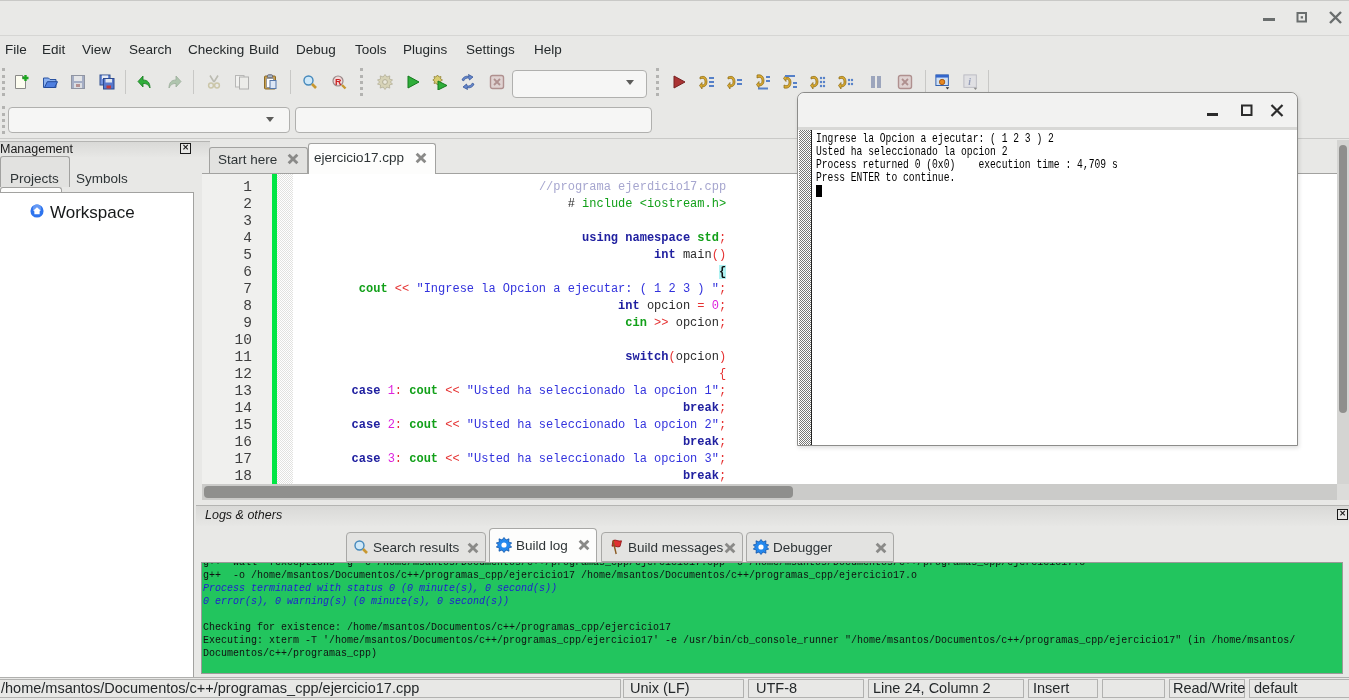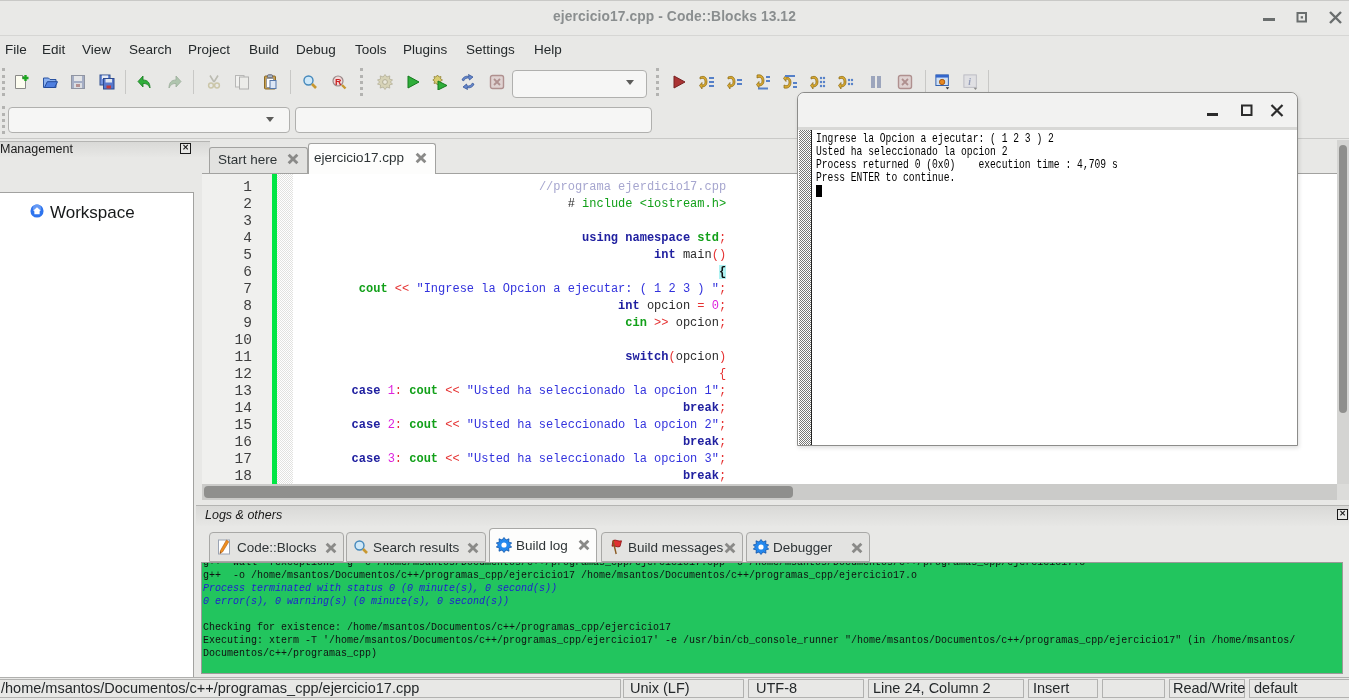--- a/index.html
+++ b/index.html
@@ -83,34 +83,33 @@
   #term-strip{position:absolute;left:1px;top:37px;width:12px;height:315px;
      background:repeating-conic-gradient(#777775 0% 25%, #ffffff 0% 50%);background-size:2px 2px;border-right:1.5px solid #222;}
   #term-text{position:absolute;left:18px;top:39px;font-size:12.9px;line-height:13px;color:#000;transform:scale(0.75,1);transform-origin:left top;}
   #term-cursor{position:absolute;left:18px;top:92px;width:6px;height:12px;background:#000;}
 </style>
 </head>
 <body>
 <div id="app">
 
   <div class="abs" id="titlebar"></div>
-  <div class="abs" id="title-text">ejercicio17.cpp - Code::Blocks 13.12</div>
   <svg class="abs" width="95" height="26" style="left:1255px;top:4px;" viewBox="0 0 95 26">
     <rect x="8" y="14" width="12" height="3" fill="#6a6e6e"></rect>
     <rect x="42.5" y="9" width="8.5" height="8.5" fill="none" stroke="#6a6e6e" stroke-width="2"></rect>
     <rect x="45.7" y="12.2" width="2.3" height="2.3" fill="#6a6e6e"></rect>
     <path d="M75 8 L86 19 M86 8 L75 19" stroke="#6a6e6e" stroke-width="2.4"></path>
   </svg>
 
   <div class="abs" id="menubar">
     <span style="left:5px;">File</span>
       <span style="left:42px;">Edit</span>
     <span style="left:82px;">View</span>
       <span style="left:129px;">Search</span>
-    <span style="left:188px;">Project</span>
+    <span style="left:188px;">Checking</span>
       <span style="left:249px;">Build</span>
     <span style="left:296px;">Debug</span>
       <span style="left:355px;">Tools</span>
     <span style="left:403px;">Plugins</span>
       <span style="left:466px;">Settings</span>
     <span style="left:534px;">Help</span>
   </div>
 
   <div class="abs" style="left:2px;top:68px;width:3px;height:28px;border-left:3px dotted #b3b3b1;"></div>
   <div class="abs" style="left:360px;top:68px;width:3px;height:28px;border-left:3px dotted #b3b3b1;"></div>
@@ -261,20 +260,26 @@
   <div class="abs" style="left:2px;top:106px;width:3px;height:28px;border-left:3px dotted #b3b3b1;"></div>
   <div class="abs combo" style="left:8px;top:107px;width:280px;height:24px;"></div>
   <div class="carrow" style="left:266px;top:117px;"></div>
   <div class="abs combo" style="left:295px;top:107px;width:355px;height:24px;"></div>
   <div class="abs" id="toolrow2-line"></div>
 
   <div class="abs" id="mg-caption">
       <span class="cap">Management</span>
     </div>
   <div class="xbox" style="left:180px;top:143px;">✕</div>
+  <div class="abs" id="mg-tabs">
+    <div id="tab-symbols"></div>
+    <div id="tab-projects"></div>
+    <span class="mtab" style="left:10px;top:15px;z-index:4;">Projects</span>
+    <span class="mtab" style="left:76px;top:15px;">Symbols</span>
+  </div>
   <div class="abs" id="mg-body"></div>
   <svg class="abs" width="14" height="14" style="left:30px;top:204px;" viewBox="0 0 16 16">
     <circle cx="8" cy="8" r="7.5" fill="#2e74ee"></circle>
     <circle cx="8" cy="5" r="4.8" fill="#6fa0f6" opacity="0.85"></circle>
     <path d="M8 3.6 L12.4 7.8 L11 7.8 L11 11.8 L5 11.8 L5 7.8 L3.6 7.8 Z" fill="#fff"></path>
   </svg>
   <span class="abs" style="left:50px;top:203px;font-size:17px;color:#16191a;">Workspace</span>
 
   <div class="abs" style="left:202px;top:173px;width:1147px;height:1px;background:#a2a2a0;"></div>
   <div class="abs" id="ed-tabbar">
@@ -334,31 +339,20 @@
   <div class="abs" id="vsb-thumb"></div>
   <div class="abs" id="hsb-track"></div>
   <div class="abs" id="hsb-thumb"></div>
   <div class="abs" id="sb-corner"></div>
 
   <div class="abs" id="lg-caption">
       <span class="cap">Logs &amp; others</span>
     </div>
   <div class="xbox" style="left:1337px;top:509px;">✕</div>
   <div class="abs" id="lg-tabs">
-    <div class="ltab" style="left:13px;top:7px;width:135px;height:30px;">
-      <svg class="licon" viewBox="0 0 16 16">
-          <rect x="2.5" y="1" width="11" height="14" fill="#fff" stroke="#9aa4b4"></rect>
-          <path d="M10.5 1 L4.5 11.5 L4 14.5 L6.5 13 L12.8 2.8 Z" fill="#f09020" stroke="#b05a10" stroke-width="0.6"></path>
-          <path d="M4.5 11.5 L4 14.5 L5 13.8 Z" fill="#7a4a20"></path>
-        </svg>
-      <span class="lbl" style="left:27px;">Code::Blocks</span>
-        <svg class="lx" viewBox="0 0 11 11">
-          <path d="M1.5 1.5 L9.5 9.5 M9.5 1.5 L1.5 9.5" stroke="#8a8a88" stroke-width="2.6"></path>
-        </svg>
-      </div>
     <div class="ltab" style="left:150px;top:7px;width:140px;height:30px;">
       <svg class="licon" viewBox="0 0 16 16">
           <circle cx="6.5" cy="6.5" r="4.5" fill="#cfe8f8" stroke="#4488bb" stroke-width="1.4"></circle>
           <path d="M10 10 L14 14" stroke="#c89830" stroke-width="2.6"></path>
         </svg>
       <span class="lbl">Search results</span>
         <svg class="lx" viewBox="0 0 11 11">
           <path d="M1.5 1.5 L9.5 9.5 M9.5 1.5 L1.5 9.5" stroke="#8a8a88" stroke-width="2.6"></path>
         </svg>
       </div>
@@ -375,21 +369,21 @@
     <div class="ltab" style="left:405px;top:7px;width:142px;height:30px;">
       <svg class="licon" viewBox="0 0 16 16">
           <path d="M5 1.5 C8 0 10 3 13.5 1.8 L12 7.5 C9 9 7 6 4 7.2 Z" fill="#e03030" stroke="#8a1010" stroke-width="0.8"></path>
           <path d="M5 1.5 L8.2 15" stroke="#8a5a20" stroke-width="1.4"></path>
         </svg>
       <span class="lbl">Build messages</span>
         <svg class="lx" viewBox="0 0 11 11">
           <path d="M1.5 1.5 L9.5 9.5 M9.5 1.5 L1.5 9.5" stroke="#8a8a88" stroke-width="2.6"></path>
         </svg>
       </div>
-    <div class="ltab" style="left:550px;top:7px;width:124px;height:30px;">
+    <div class="ltab" style="left:550px;top:7px;width:148px;height:30px;">
       <svg class="licon" viewBox="0 0 16 16">
           <path d="M8 0.5 L10 3 L13 1.8 L12.6 5 L15.7 6 L13.5 8 L15.7 10 L12.6 11 L13 14.2 L10 13 L8 15.5 L6 13 L3 14.2 L3.4 11 L0.3 10 L2.5 8 L0.3 6 L3.4 5 L3 1.8 L6 3 Z" fill="#2288ee" stroke="#1155aa" stroke-width="0.8"></path>
           <circle cx="8" cy="8" r="2.6" fill="#fff"></circle>
         </svg>
       <span class="lbl">Debugger</span>
         <svg class="lx" viewBox="0 0 11 11">
           <path d="M1.5 1.5 L9.5 9.5 M9.5 1.5 L1.5 9.5" stroke="#8a8a88" stroke-width="2.6"></path>
         </svg>
       </div>
   </div>

